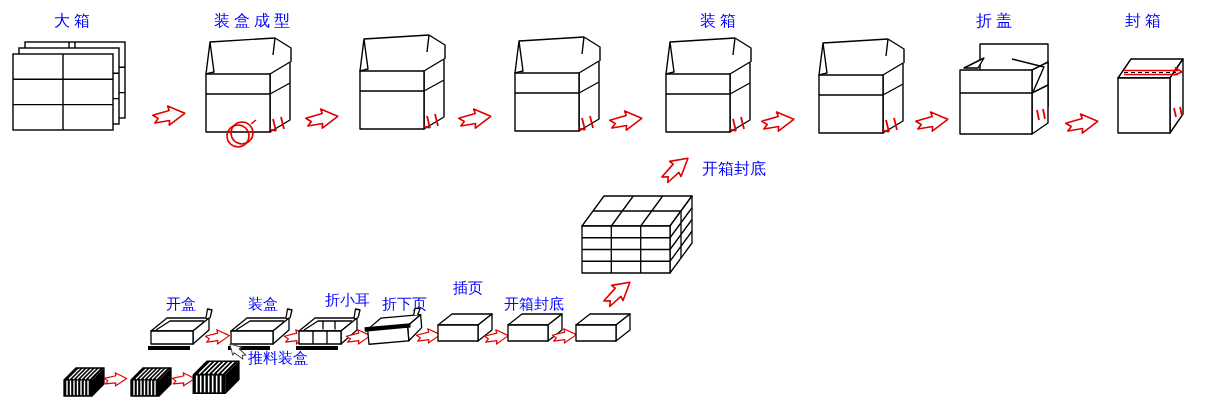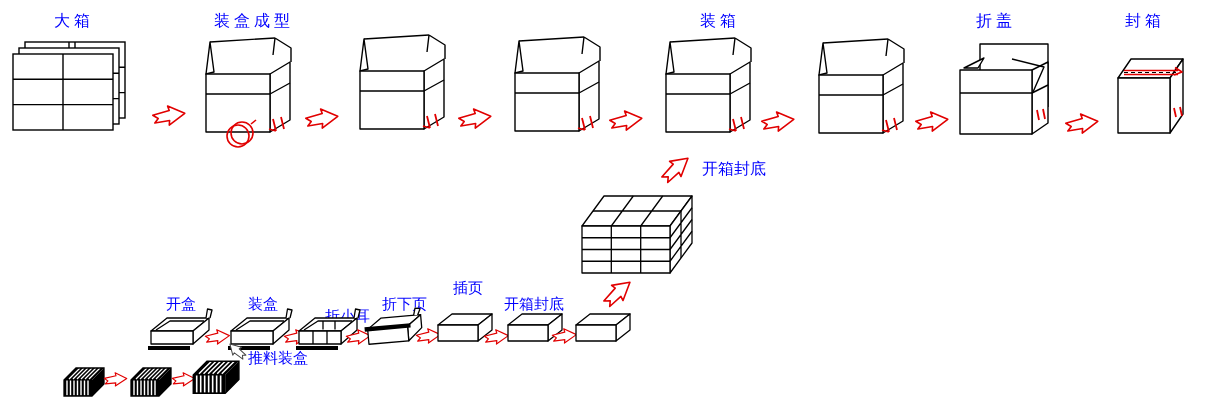--- a/index.html
+++ b/index.html
@@ -187,21 +187,21 @@
       <path d="M109,18 L109,65 M98,44.75 L120,14.75 M98,56.5 L120,26.5 M98,68.25 L120,38.25"></path>
     </g>
   </svg>
 
   <svg class="el arrow" style="left:594px;top:270px" width="48" height="42">
     <use href="#arr" transform="translate(6,12) rotate(-40 18 11)"></use>
   </svg>
 
   <div class="lbl sm" style="left:166px;top:296px">开盒</div>
   <div class="lbl sm" style="left:248px;top:296px">装盒</div>
-  <div class="lbl sm" style="left:325px;top:308px">折小耳</div>
+  <div class="lbl sm" style="left:325px;top:292px">折小耳</div>
   <div class="lbl sm" style="left:382px;top:296px">折下页</div>
   <div class="lbl sm" style="left:453px;top:280px">插页</div>
   <div class="lbl sm" style="left:504px;top:296px">开箱封底</div>
 
   <svg class="el" style="left:148px;top:306px" width="66" height="46" viewBox="0 0 66 46">
       <use href="#tray"></use>
     </svg>
   <svg class="el arrow" style="left:202px;top:326px" width="30" height="22">
     <use href="#arr" transform="translate(2,3) scale(0.75) rotate(-6 18 11)"></use>
   </svg>

